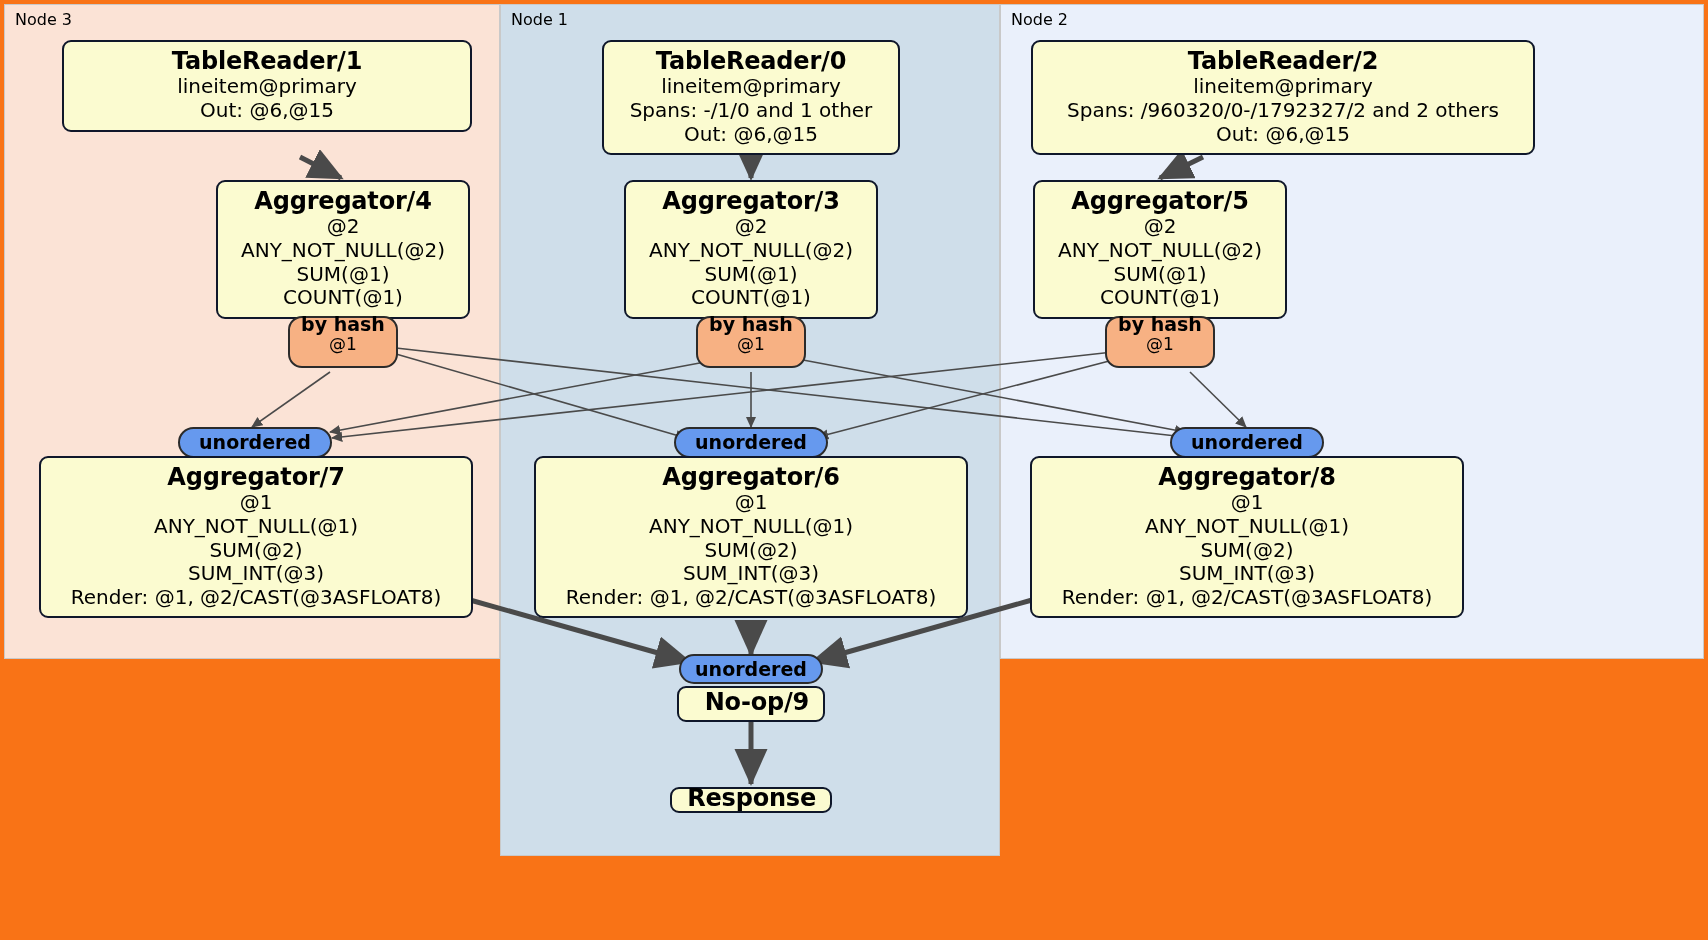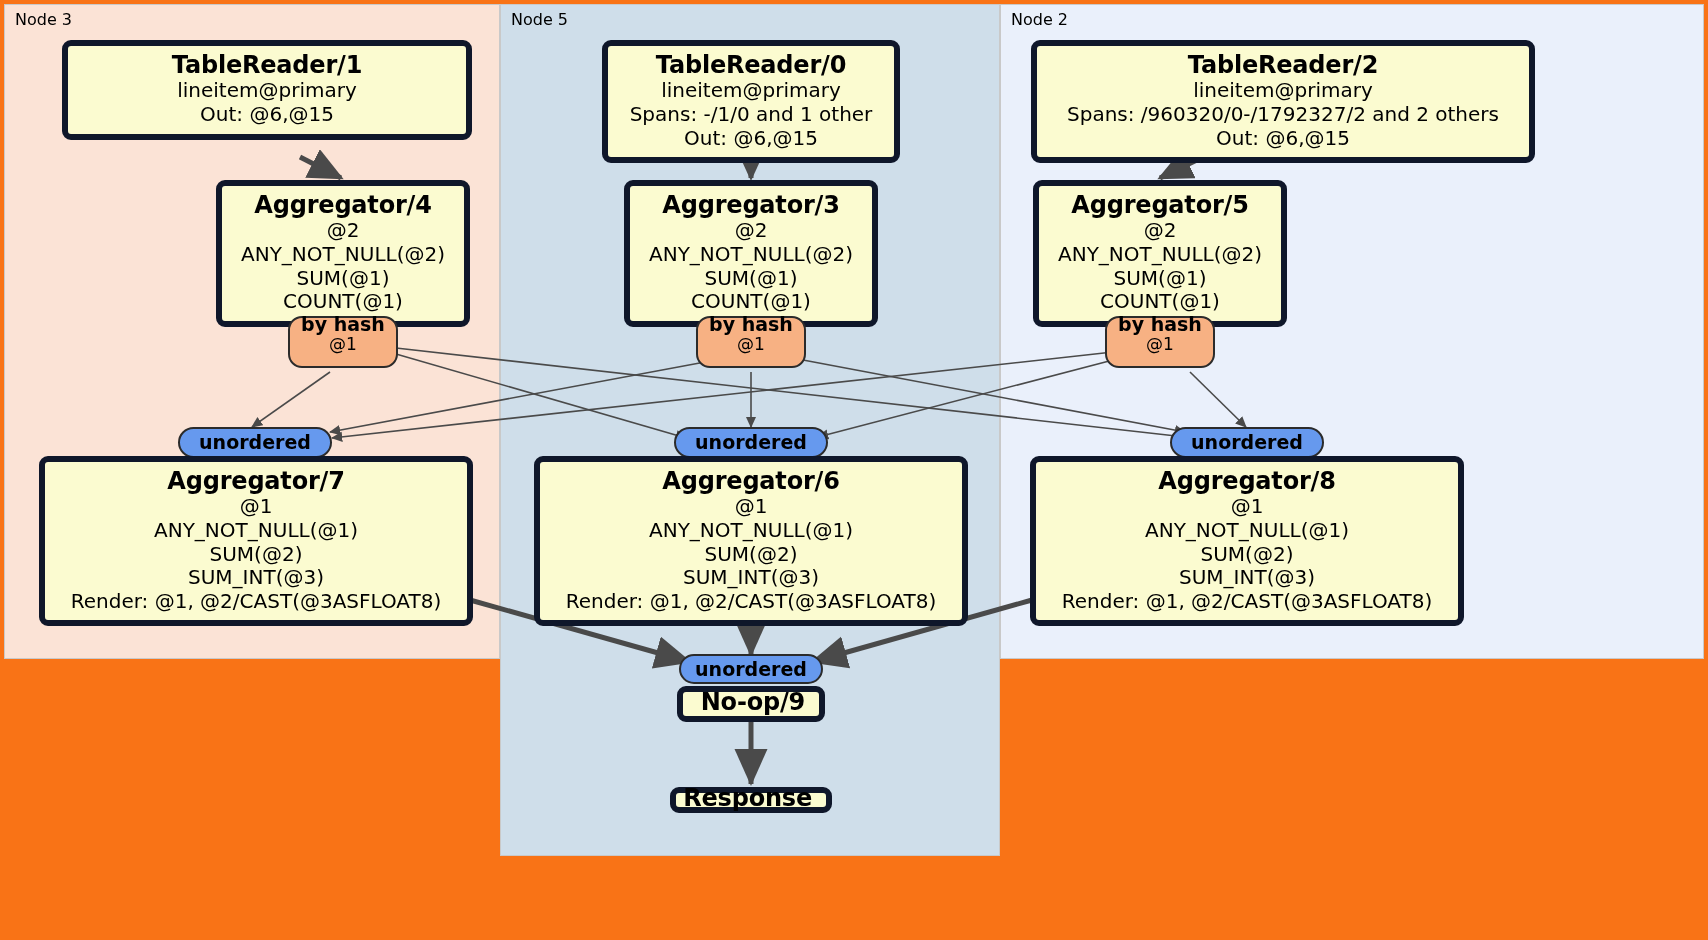--- a/index.html
+++ b/index.html
@@ -43,21 +43,21 @@
     width: 1708px;
     height: 940px;
     pointer-events: none;
   }
 
   
   .proc {
     position: absolute;
     box-sizing: border-box;
     background: #fbfbd0;
-    border: 6px solid #0f172a;
+    border: 2px solid #0f172a;
     border-radius: 9px;
     text-align: center;
     padding: 5px 10px 7px 10px;
     color: #000000;
     line-height: 1.18;
   }
   .proc .ttl {
     font-weight: bold;
     font-size: 24px;
     letter-spacing: -0.2px;
@@ -117,21 +117,21 @@
 </head>
 <body>
 
 <div id="stage">
 
   <div class="region" id="region-node3" style="left:4px; top:4px; width:496px; height:655px;">
     <div class="region-label">Node 3</div>
   </div>
 
   <div class="region" id="region-node1" style="left:500px; top:4px; width:500px; height:852px;">
-    <div class="region-label">Node 5</div>
+    <div class="region-label">Node 1</div>
   </div>
 
   <div class="region" id="region-node2" style="left:1000px; top:4px; width:704px; height:655px;">
     <div class="region-label">Node 2</div>
   </div>
 
   <svg id="edges" viewBox="0 0 1708 940" xmlns="http://www.w3.org/2000/svg">
     <defs>
       <marker id="ah" markerWidth="9" markerHeight="9" refX="6.4" refY="3.2" orient="auto" markerUnits="strokeWidth">
         <path d="M0,0 L7,3.2 L0,6.4 z" fill="#4a4a4a"></path>

